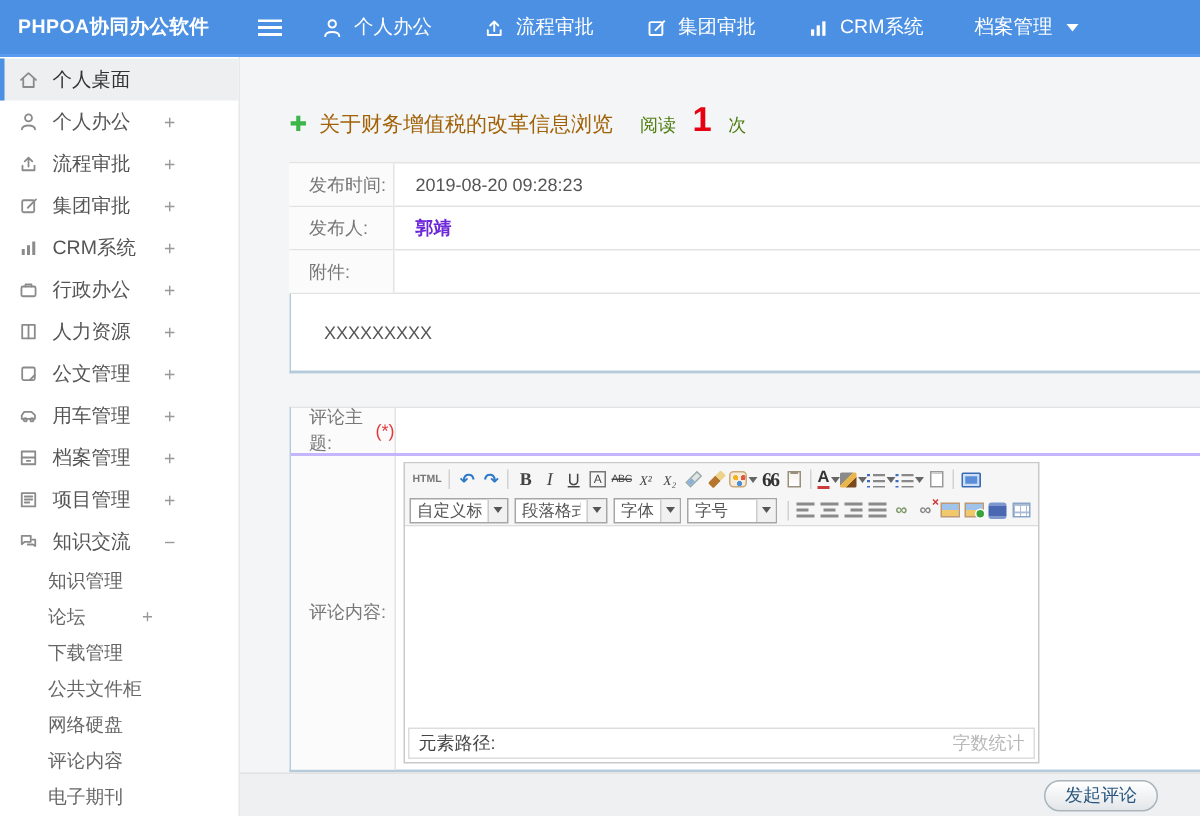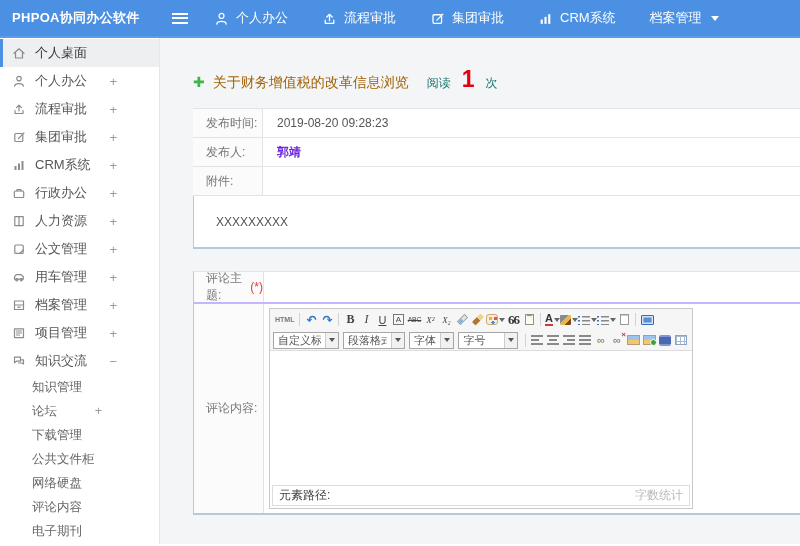--- a/index.html
+++ b/index.html
@@ -28,21 +28,21 @@
   .side-item .expand{margin-left:auto;color:#999;font-size:13px;}
   .side-sub{height:24px;display:flex;align-items:center;padding:0 57px 0 32px;font-size:12.5px;color:#666;cursor:pointer;}
   .side-sub .expand{margin-left:auto;color:#999;}
   svg.lineic{stroke:currentColor;fill:none;stroke-width:1.2;stroke-linecap:round;stroke-linejoin:round;}
   svg.lineic .fl{fill:currentColor;stroke:none;}
 
   
   .title-row{margin-top:32px;height:24px;display:flex;align-items:baseline;gap:8px;}
   .plus-icon{color:#3cb54a;font-size:14px;font-weight:bold;}
   .page-title{color:#a16207;font-weight:normal;font-size:14px;}
-  .read-label,.read-unit{color:#0f766e;font-size:12px;}
+  .read-label,.read-unit{color:#4d7c0f;font-size:12px;}
   .read-label{margin-left:10px;}
   .read-count{color:#e60012;font-size:23px;font-weight:bold;line-height:18px;margin:0 3px;}
 
   
   .info-table{margin-top:14px;width:607px;border-top:1px solid #e3e3e3;background:#fff;}
   .info-row{display:flex;height:29px;border-bottom:1px solid #e3e3e3;align-items:stretch;}
   .flabel{width:70px;flex:none;background:#fbfbfb;border-right:1px solid #e3e3e3;display:flex;align-items:center;padding-left:13px;color:#777;}
   .fvalue{flex:1;display:flex;align-items:center;padding-left:14px;color:#555;}
   .fvalue.bold{font-weight:bold;color:#6d28d9;}
   .info-content{height:53px;display:flex;align-items:center;padding-left:22px;color:#555;background:#fff;
@@ -455,16 +455,19 @@
               <div class="ed-foot">
                 <span class="fl-left">元素路径:</span>
                 <span class="fl-right">字数统计</span>
               </div>
             </div>
 
           </div>
         </div>
       </div>
 
+      <div class="bottom-bar">
+        <button class="submit-btn">发起评论</button>
+      </div>
 
     </div>
   </div>
 </div>
 
 </body></html>

